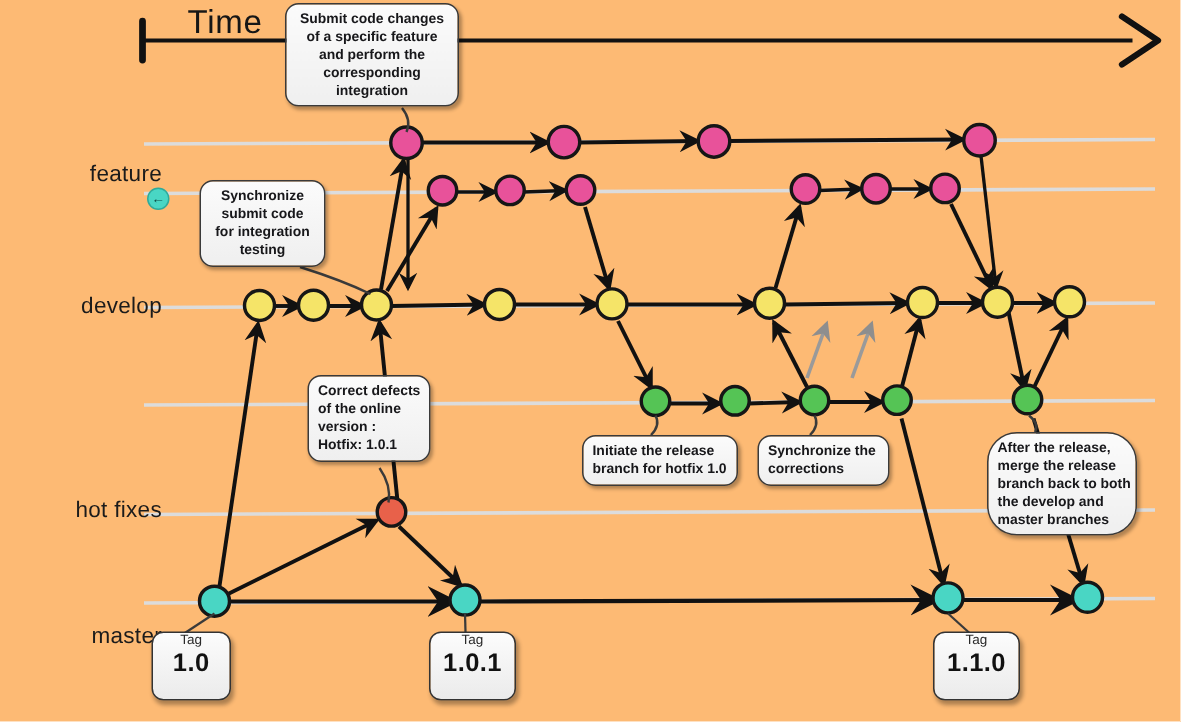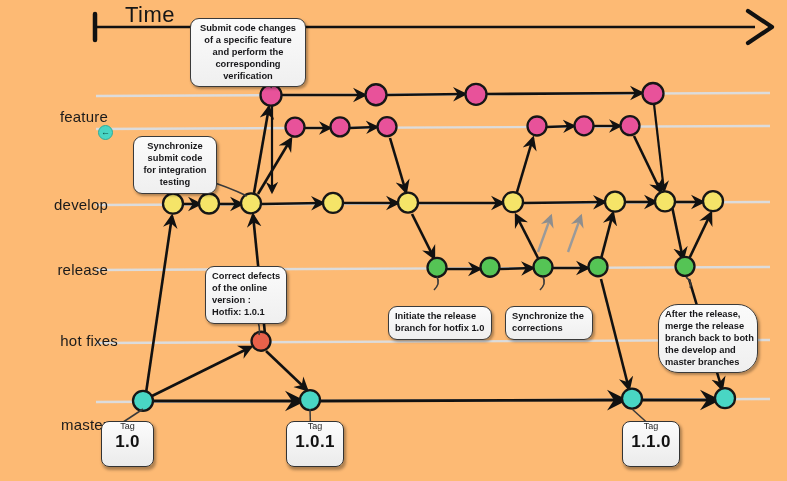--- a/index.html
+++ b/index.html
@@ -52,21 +52,20 @@
     border-radius: 9px;
     padding: 4px 6px;
     font-family: "Liberation Sans", sans-serif;
     font-size: 9.3px;
     font-weight: bold;
     line-height: 1.28;
     color: #17171a;
     box-shadow: 1.5px 2px 2.5px rgba(0,0,0,0.30);
     text-align: center;
     z-index: 6;
-    margin-top: 16px;
   }
   .callout.left { text-align: left; }
   .callout .ln { display: block; white-space: nowrap; }
 
   
   .tag-bubble {
     position: absolute;
     box-sizing: border-box;
     background: linear-gradient(180deg,#fcfcfc 0%,#ebebeb 100%);
     border: 1.5px solid #333;
@@ -279,33 +278,32 @@
         <path d="M143,409 L123.25999999999999,422" stroke="#3a3a3a" stroke-width="1.5" fill="none"></path>
         <path d="M310,409 L310.36,422" stroke="#3a3a3a" stroke-width="1.5" fill="none"></path>
         <path d="M632,409 L646.36,422" stroke="#3a3a3a" stroke-width="1.5" fill="none"></path>
       </g>
   </svg>
 
   <div class="time-label" style="left:125px; top:2px;">Time</div>
 
   <div class="row-label" style="left:0; width:108px; top:116px;">feature</div>
   <div class="row-label" style="left:0; width:108px; top:204px;">develop</div>
-  <div class="row-label" style="left:0; width:108px; top:269px;">release</div>
-  <div class="row-label" style="left:10px; width:108px; top:340px;text-align:right;">hot fixes</div>
+  <div class="row-label" style="left:0; width:108px; top:340px;text-align:right;">hot fixes</div>
   <div class="row-label" style="left:0; width:108px; top:424px;">master</div>
 
   <div class="cyan-dot-icon" id="cyan-marker" style="left: 98px; top: 125px;">←</div>
 
   <div id="callout-host">
       <div class="callout" style="left: 190px; top: 2px; width: 116px;">
         <span class="ln">Submit code changes</span>
         <span class="ln">of a specific feature</span>
         <span class="ln">and perform the</span>
         <span class="ln">corresponding</span>
-        <span class="ln">verification</span>
+        <span class="ln">integration</span>
       </div>
       <div class="callout" style="left: 133px; top: 120px; width: 84px;">
         <span class="ln">Synchronize</span>
         <span class="ln">submit code</span>
         <span class="ln">for integration</span>
         <span class="ln">testing</span>
       </div>
       <div class="callout left" style="left: 205px; top: 250px; width: 82px;">
         <span class="ln">Correct defects</span>
         <span class="ln">of the online</span>

